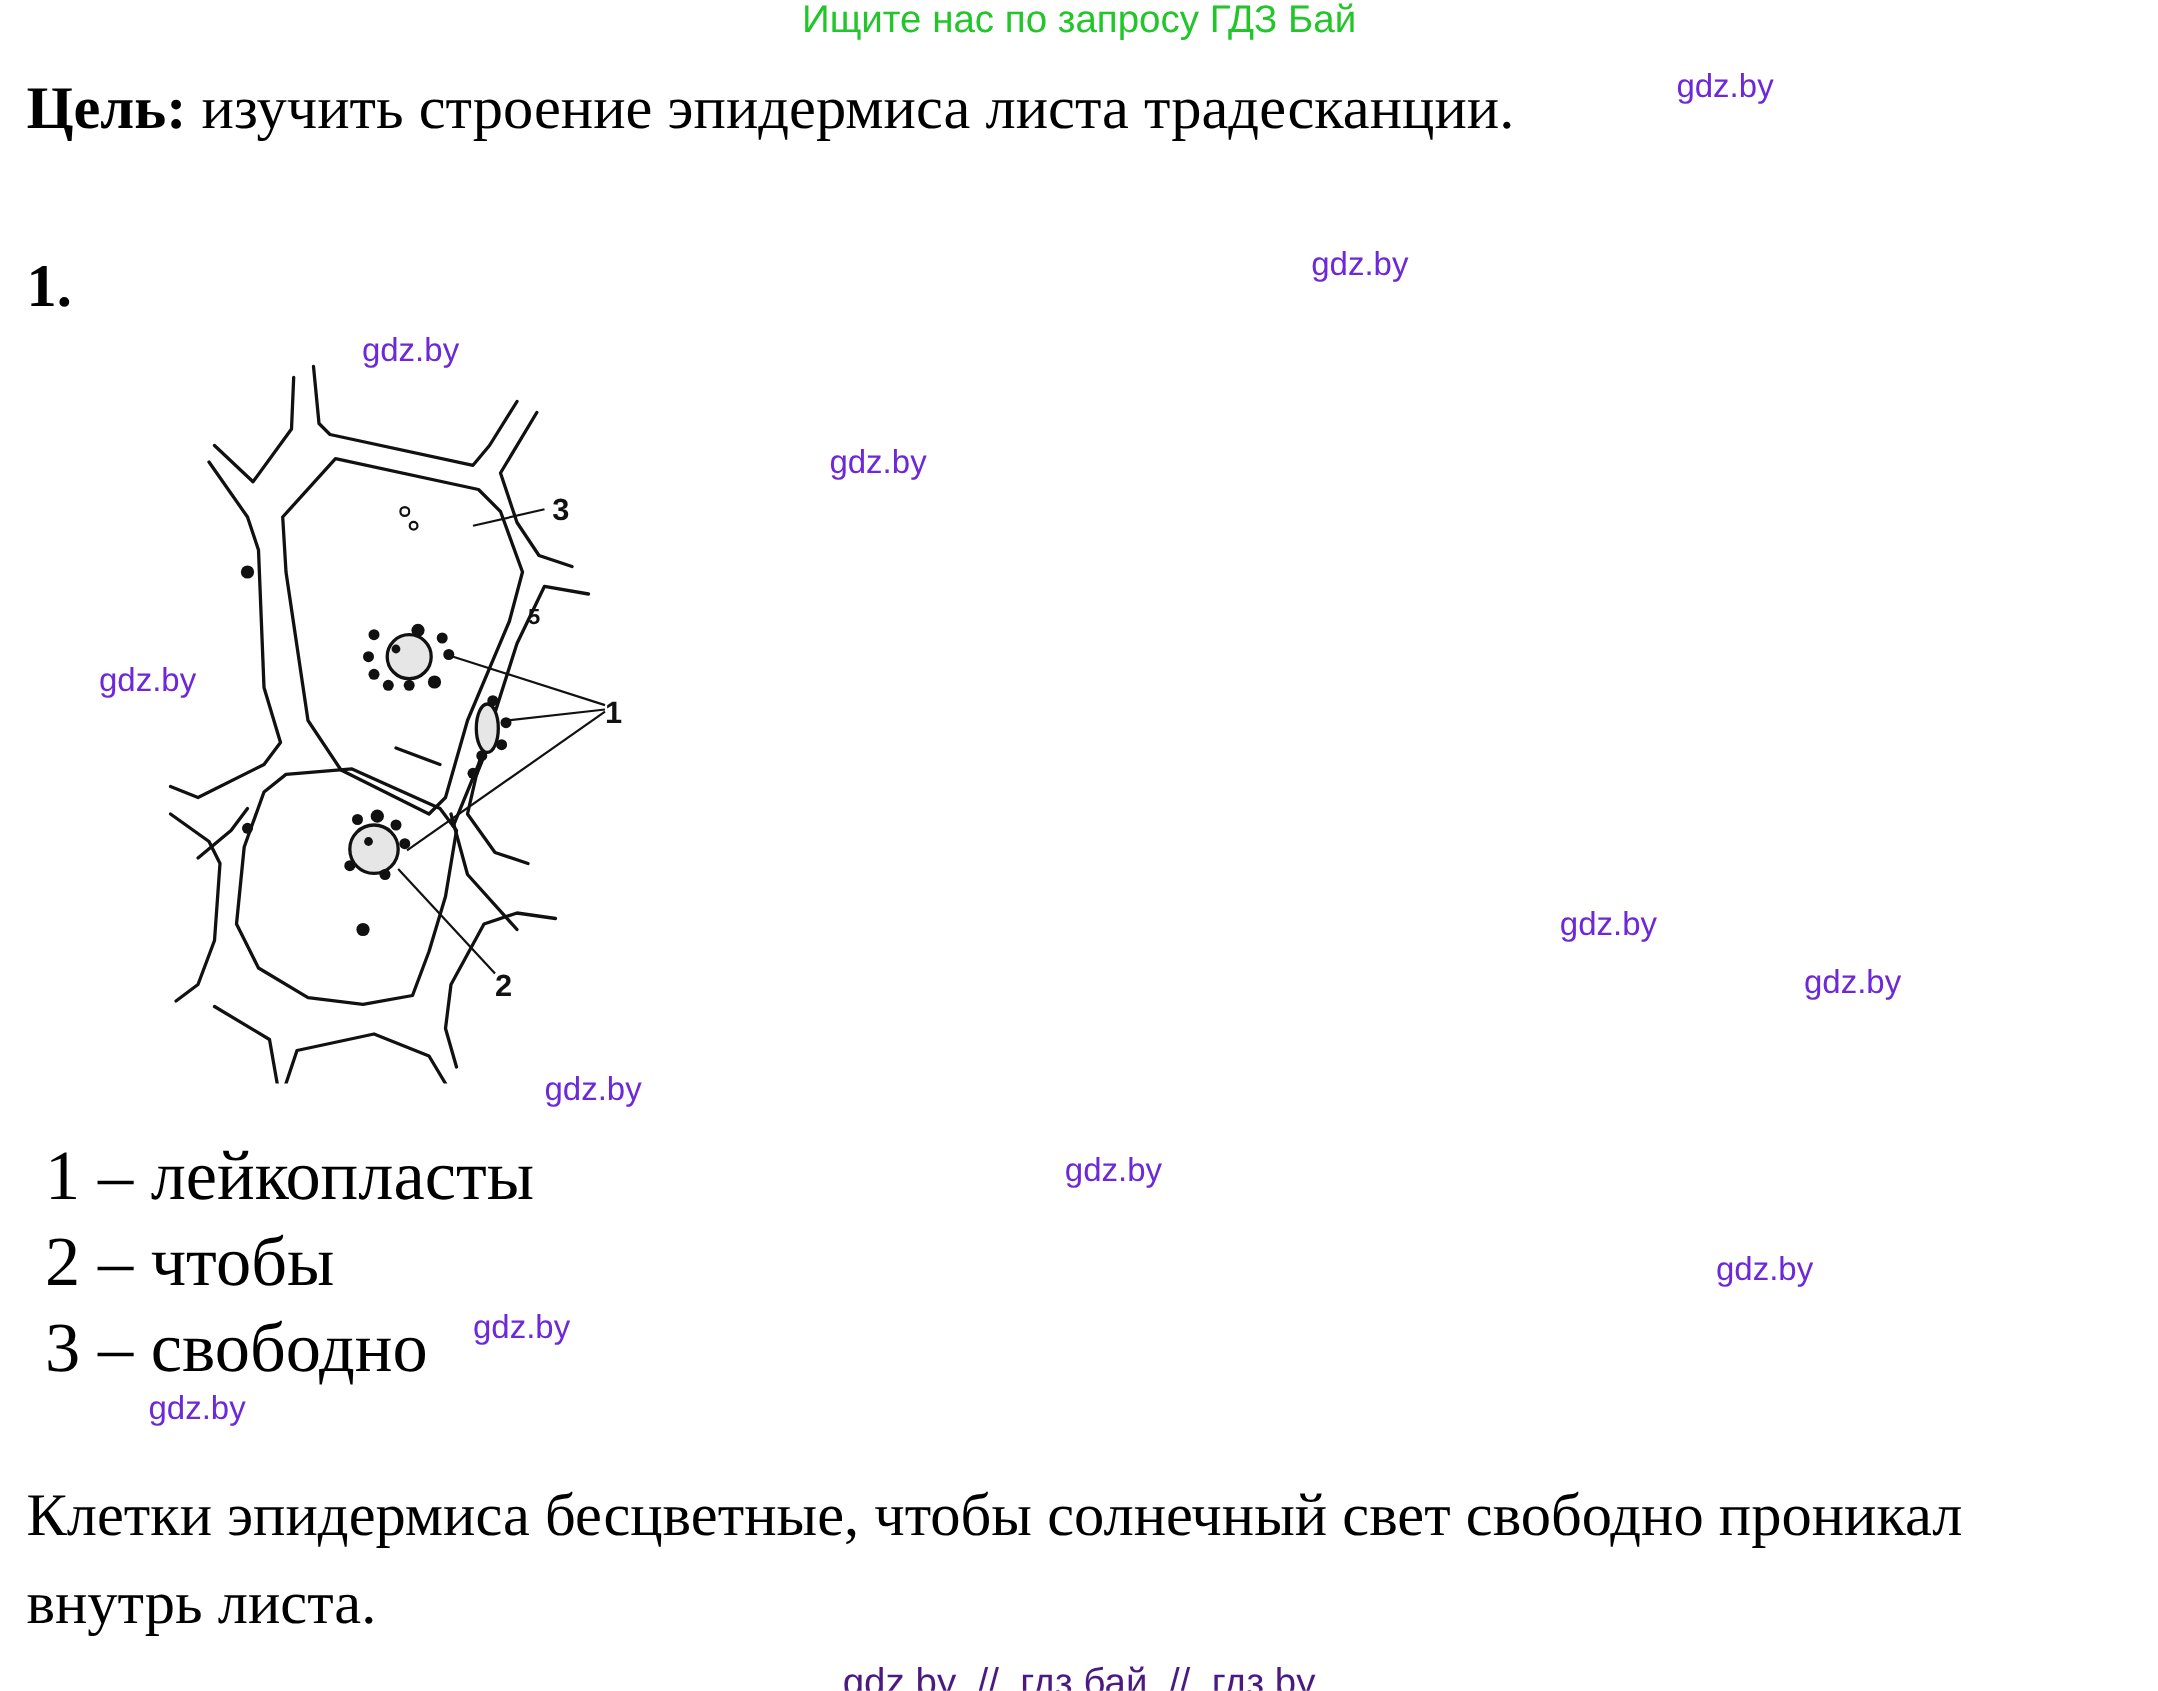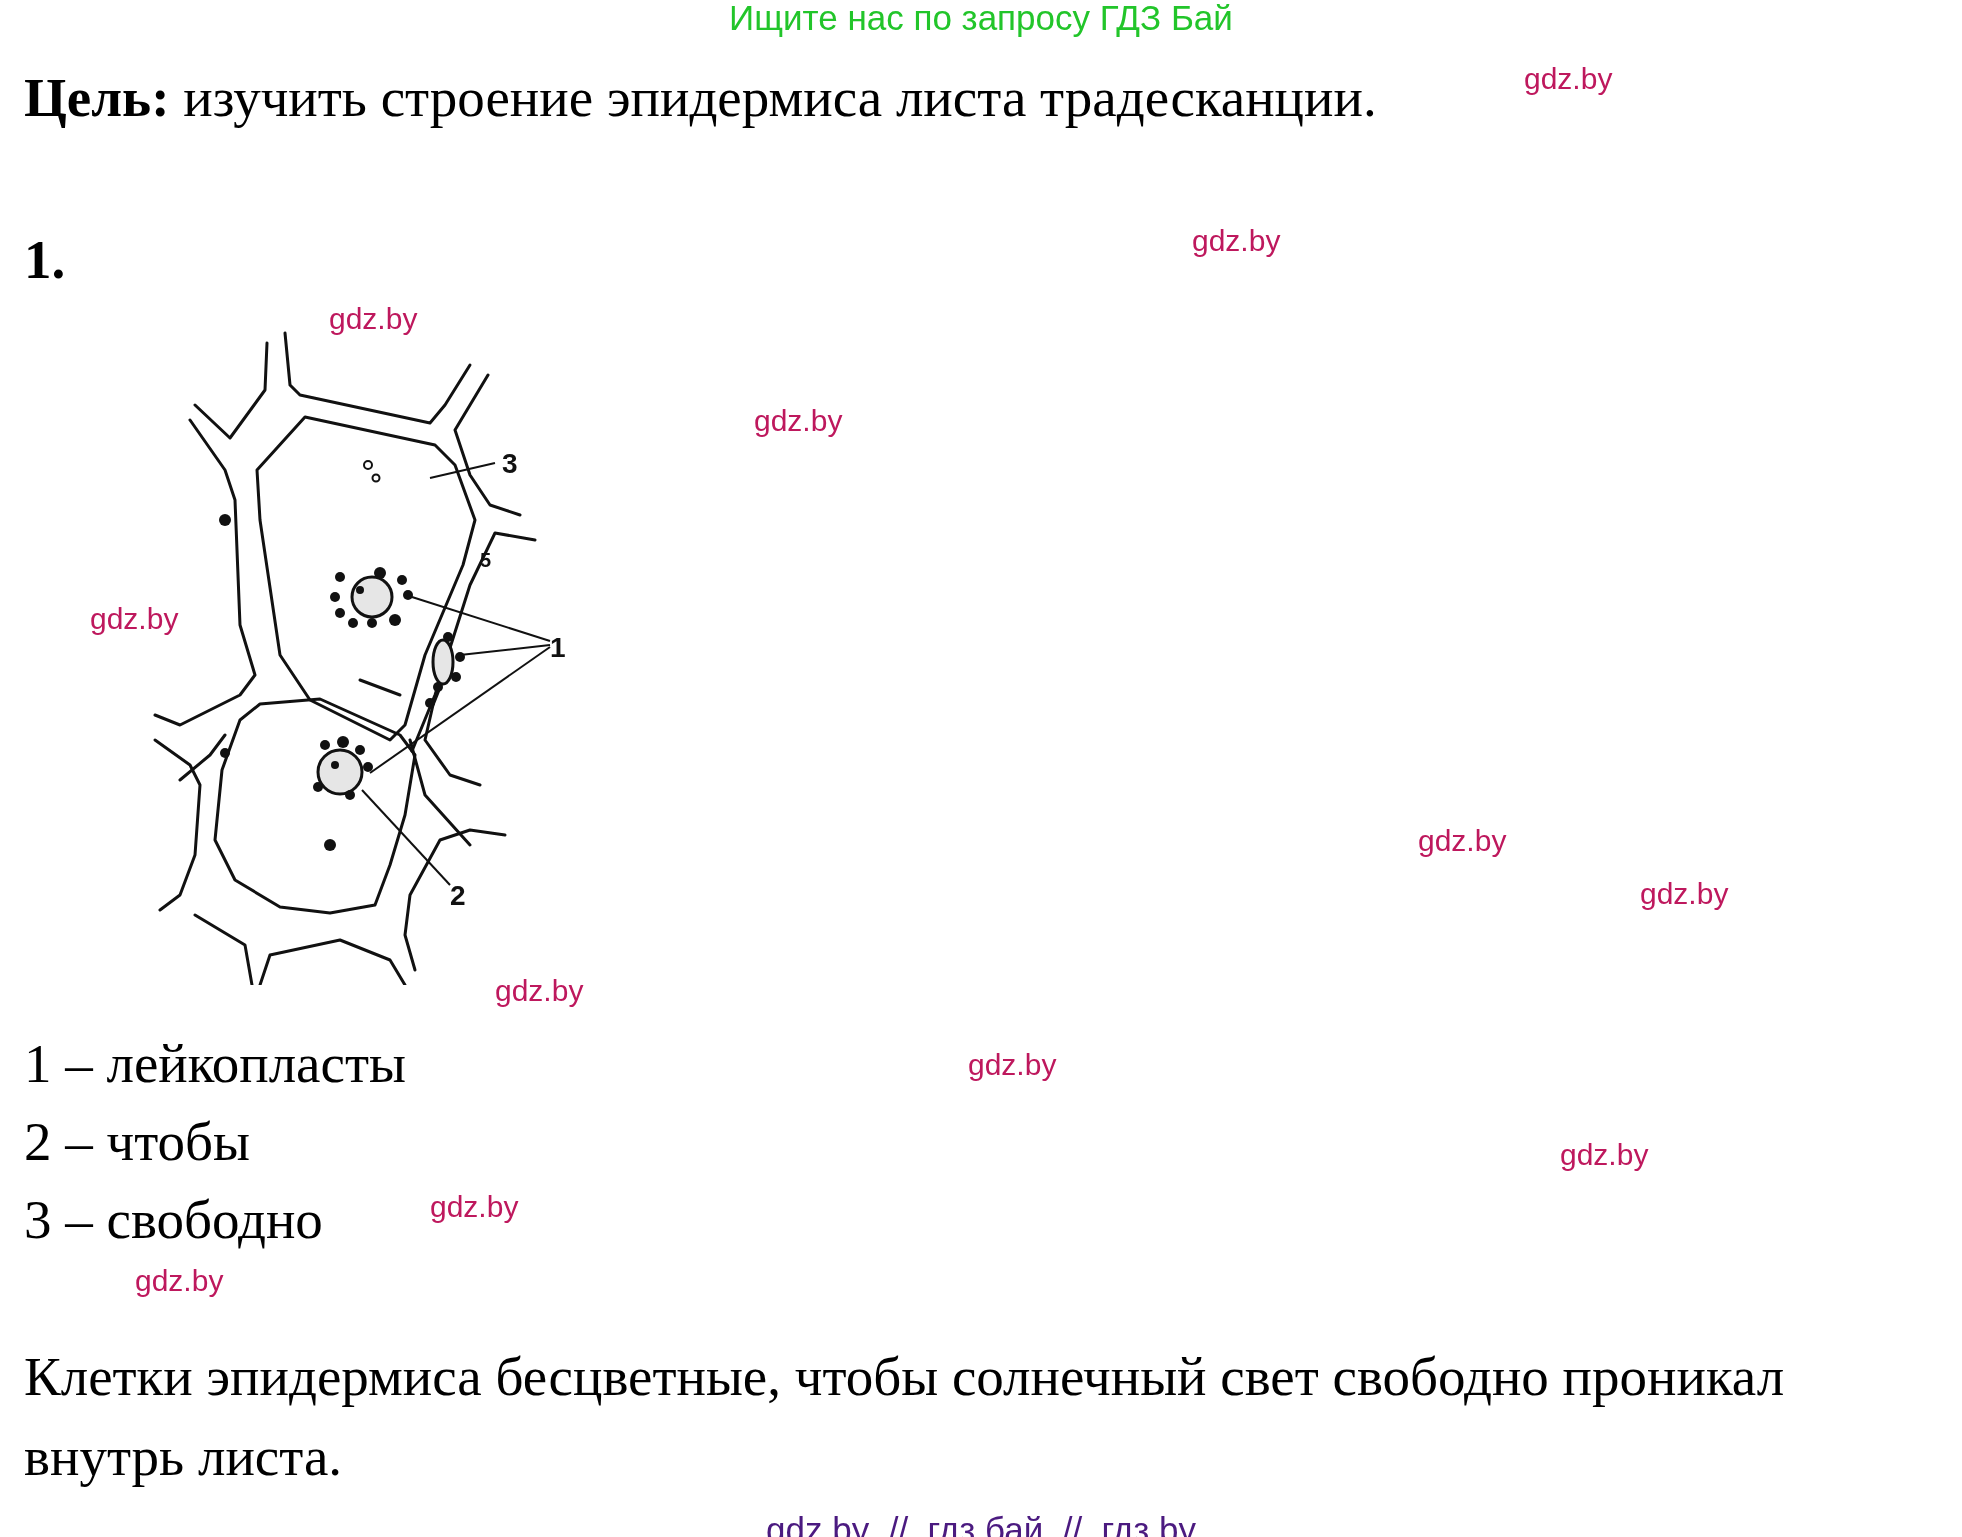--- a/index.html
+++ b/index.html
@@ -4,22 +4,22 @@
 <style>
   html, body { margin:0; padding:0; background:#ffffff; }
   body { width:1962px; height:1537px; position:relative; overflow:hidden; }
   .abs { position:absolute; white-space:nowrap;text-align:center; }
   .serif { font-family:"Liberation Serif", "DejaVu Serif", serif; color:#000; }
   .sans { font-family:"Liberation Sans", "DejaVu Sans", sans-serif; }
   .top-banner { left:0; width:1962px; top:-2px; text-align:center; font-size:35px; color:#22c52a; }
   .goal { left:24px; top:66px; font-size:55px; }
   .goal b { font-weight:bold; }
   .task-num { left:24px; top:228px; font-size:55px; font-weight:bold; }
-  .wm { font-size:30px; color:#be185d; }
-  .legend { left:24px; font-size:55px; }
+  .wm { font-size:30px; color:#6d28d9; }
+  .legend { left:41px; font-size:64px; }
   .para { left:24px; font-size:55px; }
   .footer { left:0; width:1962px; top:1510px; text-align:center; font-size:35px; color:#4b1a80; }
   .figure { left:150px; top:295px; width:420px; height:690px; }
 </style>
 </head>
 <body>
 
 <div class="abs sans top-banner">Ищите нас по запросу ГДЗ Бай</div>
 
 <div class="abs serif goal">

